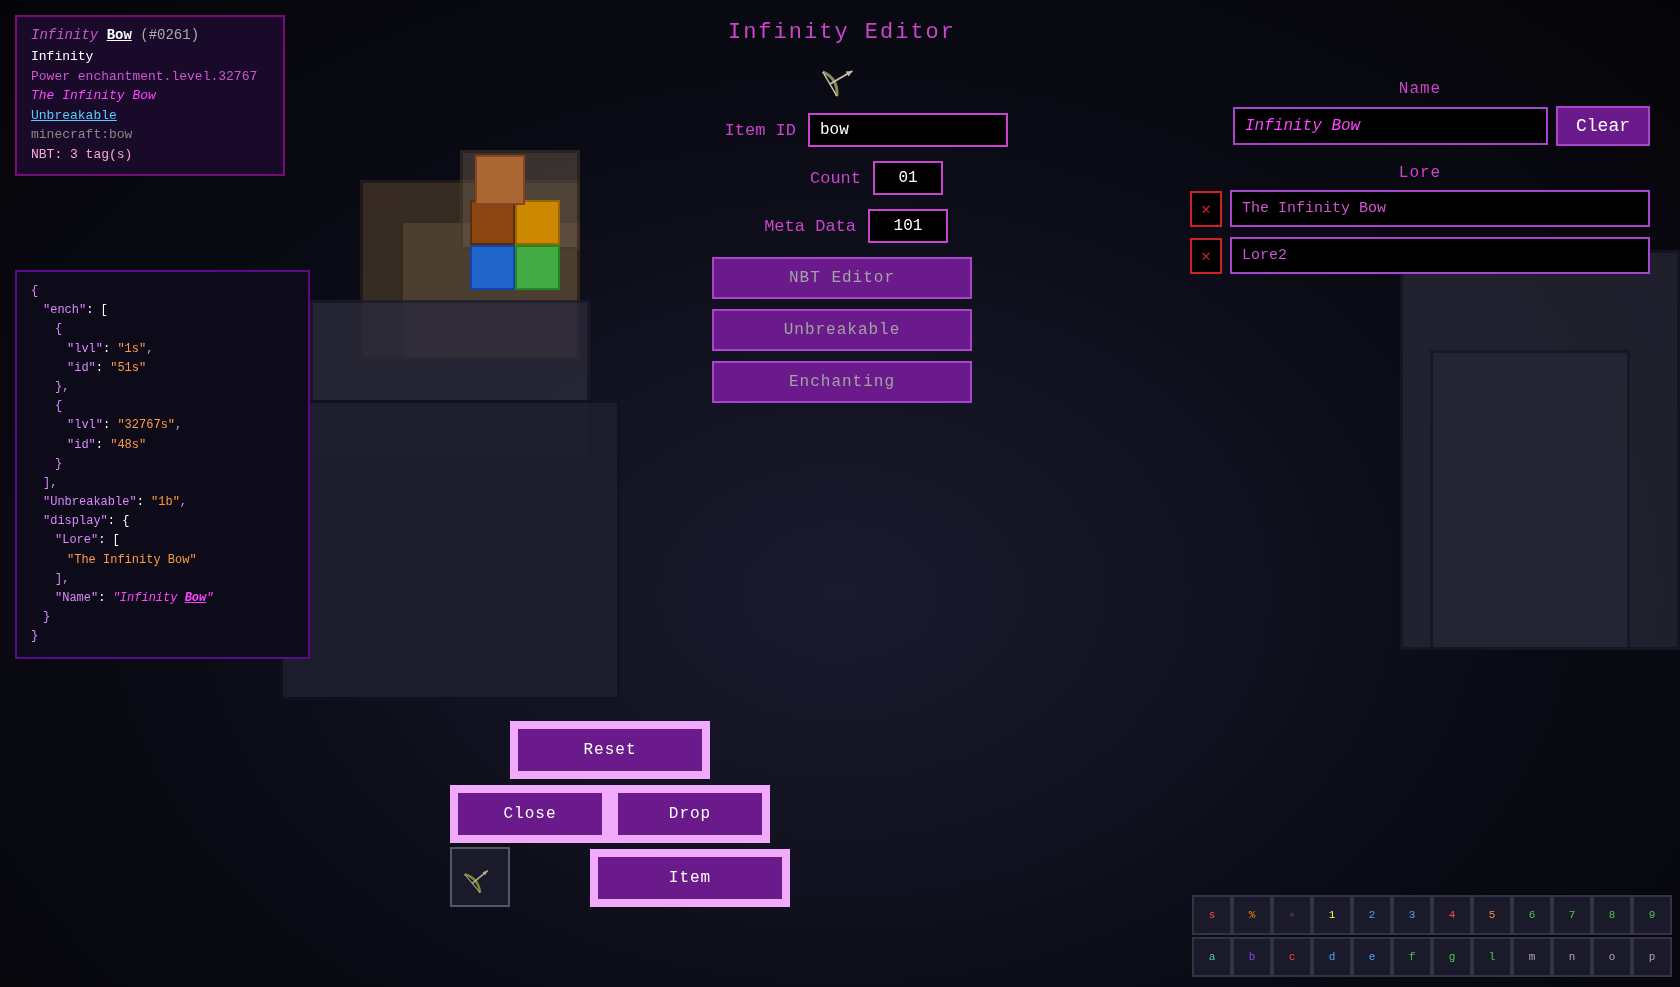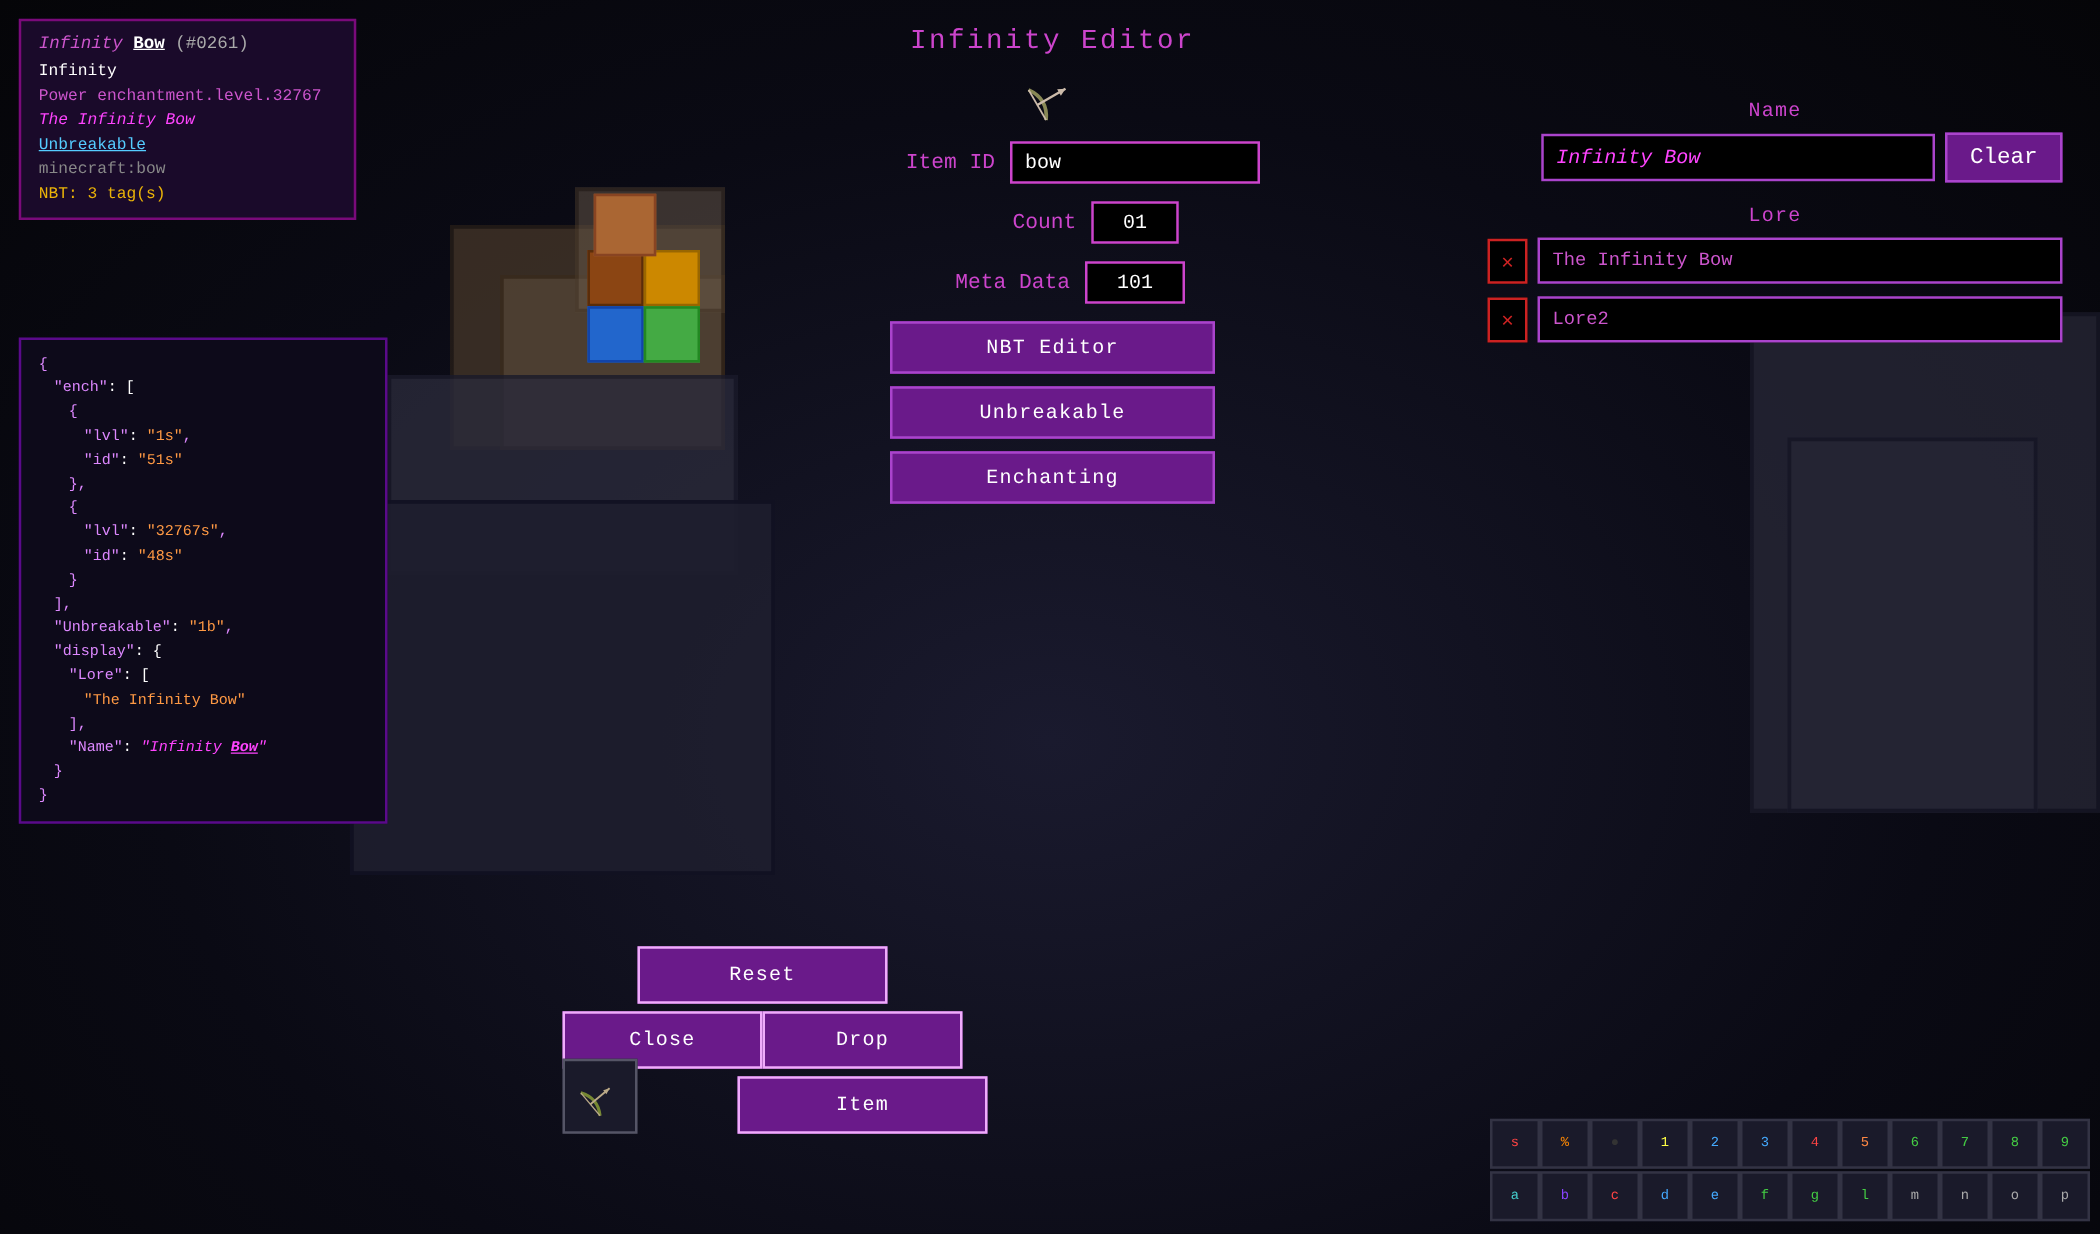--- a/index.html
+++ b/index.html
@@ -53,21 +53,21 @@
     .tooltip-line {
       font-size: 13px;
       color: #cc55cc;
       line-height: 1.5;
     }
 
     .tooltip-line.white { color: #ffffff; }
     .tooltip-line.italic-pink { font-style: italic; color: #ff44ff; }
     .tooltip-line.aqua-underline { color: #55ccff; text-decoration: underline; }
     .tooltip-line.gray { color: #888888; }
-    .tooltip-line.dark { color: #eab308; }
+    .tooltip-line.dark { color: #f9a8d4; }
 
     
     .nbt-box {
       position: absolute;
       top: 270px;
       left: 15px;
       background: #0d0a1a;
       border: 2px solid #5a0a8a;
       padding: 10px 14px;
       z-index: 10;
@@ -139,35 +139,35 @@
     }
 
     .input-bow { width: 200px; }
     .input-count { width: 70px; text-align: center; }
     .input-meta { width: 80px; text-align: center; }
 
     
     .btn-purple {
       background: #6a1a8a;
       border: 2px solid #aa44cc;
-      color: #ffffff;
+      color: #a3a3a3;
       font-family: 'Courier New', Courier, monospace;
       font-size: 16px;
       padding: 10px 0;
       width: 260px;
       cursor: pointer;
       display: block;
       text-align: center;
       margin-bottom: 10px;
       letter-spacing: 1px;
     }
 
     .btn-bottom {
       background: #6a1a8a;
-      border: 2px solid #f0abfc;
+      border: 8px solid #f0abfc;
       color: #ffffff;
       font-family: 'Courier New', Courier, monospace;
       font-size: 16px;
       padding: 12px 0;
       cursor: pointer;
       text-align: center;
       letter-spacing: 1px;
     }
 
     .btn-close { width: 160px; }

